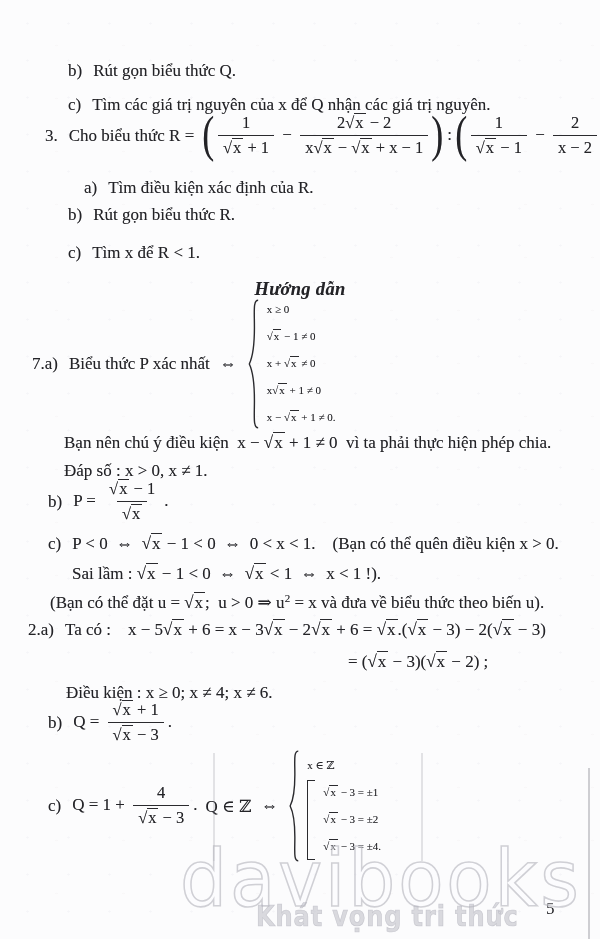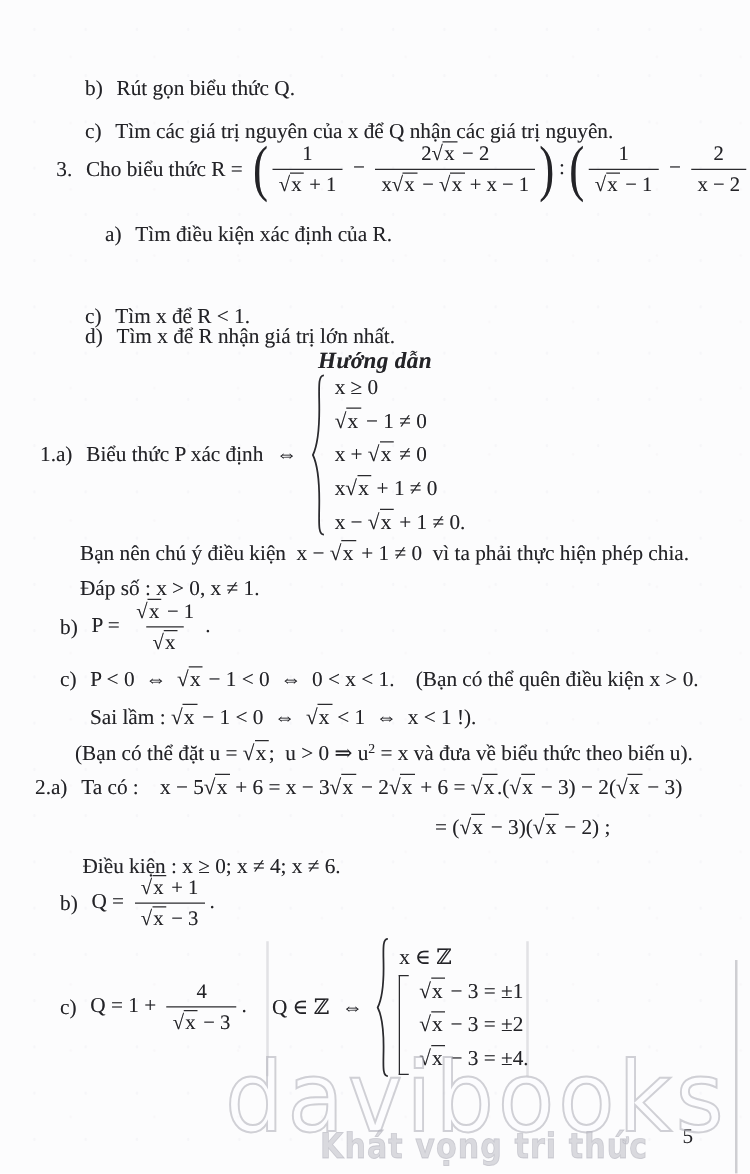--- a/index.html
+++ b/index.html
@@ -16,21 +16,21 @@
   .row{position:absolute;white-space:nowrap;line-height:23px;text-shadow:0 0 .5px rgba(30,30,35,.35);}
   .flexrow{position:absolute;display:flex;align-items:center;white-space:nowrap;text-shadow:0 0 .5px rgba(30,30,35,.35);}
   .innerrow{display:flex;align-items:center;}
   .lbl{margin-right:11px;}
   .intro{margin-right:9px;}
   .arrow{margin:0 10px;}
   .heading{position:absolute;left:0;width:100%;text-align:center;font-weight:bold;font-style:italic;
            font-size:18.5px;letter-spacing:.3px;text-shadow:0 0 .5px rgba(30,30,35,.4);}
   .mathline{display:inline-block;white-space:nowrap;}
   .syscol{display:flex;flex-direction:column;}
-  .sysline{line-height:27px;font-size:17px;white-space:nowrap;}
+  .sysline{line-height:27px;font-size:11px;white-space:nowrap;}
   
   .mq{display:inline-flex;align-items:baseline;white-space:nowrap;}
   .mq::before{content:"√";line-height:1;}
   .mrad{border-top:1.3px solid #2a2a2e;line-height:1;padding:1px 2px 0 1px;}
   .mfrac{display:inline-flex;flex-direction:column;align-items:center;vertical-align:middle;
          margin:0 4px;font-size:16.5px;line-height:1.25;}
   .mnum{display:block;padding:0 5px 1px;}
   .mden{display:block;border-top:1.35px solid #2a2a2e;padding:2px 5px 0;}
   .mbigp{font-size:50px;line-height:0;vertical-align:middle;display:inline-block;
          transform:scaleX(.72);margin:0 -3px;position:relative;top:-2px;font-weight:400;}
@@ -90,32 +90,32 @@
             </span> − 1</span>
         </span> − <span class="mfrac">
           <span class="mnum">2</span>
           <span class="mden">x − 2</span>
         </span><span class="mbigp">)</span>.</span>
   </div>
 
   <div class="row" style="top:176px;left:84px">
     <span class="lbl">a)</span><span>Tìm điều kiện xác định của R.</span>
   </div>
+  <div class="row" style="top:203px;left:68px">
+    <span class="lbl">b)</span><span>Rút gọn biểu thức R.</span>
+  </div>
   <div class="row" style="top:241px;left:68px">
     <span class="lbl">c)</span><span>Tìm x để R &lt; 1.</span>
   </div>
-  <div class="row" style="top:257px;left:68px">
-    <span class="lbl">d)</span><span>Tìm x để R nhận giá trị lớn nhất.</span>
-  </div>
 
   <div class="heading" style="top:279px">Hướng dẫn</div>
 
   <div class="flexrow" style="top:296px;left:32px">
-    <span class="lbl">1.a)</span>
-    <span>Biểu thức P xác định</span>
+    <span class="lbl">7.a)</span>
+    <span>Biểu thức P xác nhất</span>
     <span class="arrow">⇔</span>
     <svg class="brace" width="13" height="130" viewBox="0 0 14 100" preserveAspectRatio="none">
       <path d="M12 1 C6.5 1 8 9 8 22 C8 38 5.5 45.5 2.5 50 C5.5 54.5 8 62 8 78 C8 91 6.5 99 12 99" fill="none" stroke="#2a2a2e" stroke-width="1.4" vector-effect="non-scaling-stroke"></path>
     </svg>
     <div class="syscol">
       <div class="sysline">x ≥ 0</div>
       <div class="sysline"><span class="mq">
             <span class="mrad">x</span>
           </span> − 1 ≠ 0</div>
       <div class="sysline">x + <span class="mq">
@@ -151,21 +151,21 @@
     <span class="lbl">c)</span>
     <span class="mathline">P &lt; 0 ⇔ <span class="mq">
           <span class="mrad">x</span>
         </span> − 1 &lt; 0 ⇔ 0 &lt; x &lt; 1.  (Bạn có thể quên điều kiện x &gt; 0.</span>
   </div>
   <div class="row" style="top:562px;left:72px">Sai lầm : <span class="mq">
         <span class="mrad">x</span>
       </span> − 1 &lt; 0 ⇔ <span class="mq">
         <span class="mrad">x</span>
       </span> &lt; 1 ⇔ x &lt; 1 !).</div>
-  <div class="row" style="top:591px;left:60px">(Bạn có thể đặt u = <span class="mq">
+  <div class="row" style="top:591px;left:50px">(Bạn có thể đặt u = <span class="mq">
         <span class="mrad">x</span>
       </span>; u &gt; 0 ⇒ u<span class="msup">2</span> = x và đưa về biểu thức theo biến u).</div>
 
   <div class="flexrow" style="top:619px;left:28px">
     <span class="lbl">2.a)</span>
     <span class="mathline">Ta có :  x − 5<span class="mq">
           <span class="mrad">x</span>
         </span> + 6 = x − 3<span class="mq">
           <span class="mrad">x</span>
         </span> − 2<span class="mq">
@@ -198,21 +198,21 @@
   </div>
 
   <div class="flexrow" style="top:750px;left:48px">
     <span class="lbl">c)</span>
     <span class="mathline">Q = 1 + <span class="mfrac">
           <span class="mnum">4</span>
           <span class="mden"><span class="mq">
               <span class="mrad">x</span>
             </span> − 3</span>
         </span>.</span>
-    <span style="margin-left:20px">Q ∈ ℤ</span>
+    <span style="margin-left:8px">Q ∈ ℤ</span>
     <span class="arrow">⇔</span>
     <svg class="brace" width="12" height="112" viewBox="0 0 14 100" preserveAspectRatio="none">
       <path d="M12 1 C6.5 1 8 9 8 22 C8 38 5.5 45.5 2.5 50 C5.5 54.5 8 62 8 78 C8 91 6.5 99 12 99" fill="none" stroke="#2a2a2e" stroke-width="1.4" vector-effect="non-scaling-stroke"></path>
     </svg>
     <div class="syscol">
       <div class="sysline">x ∈ ℤ</div>
       <div class="innerrow">
         <span class="orbk" style="height:80px"></span>
         <div class="syscol">
           <div class="sysline"><span class="mq">

